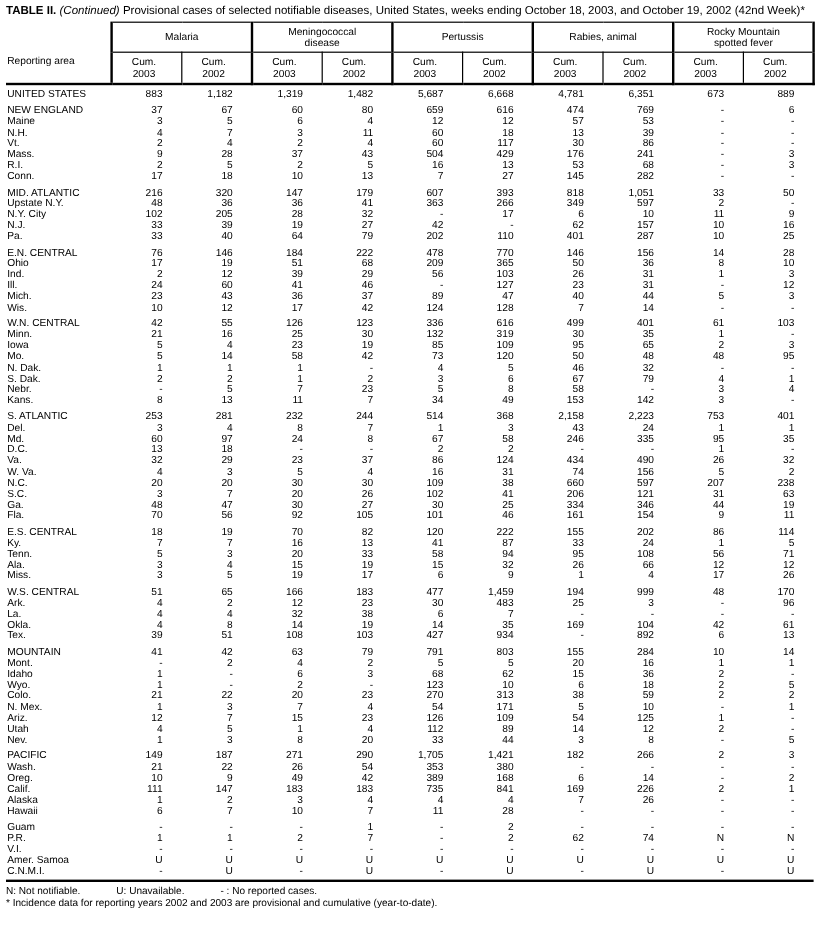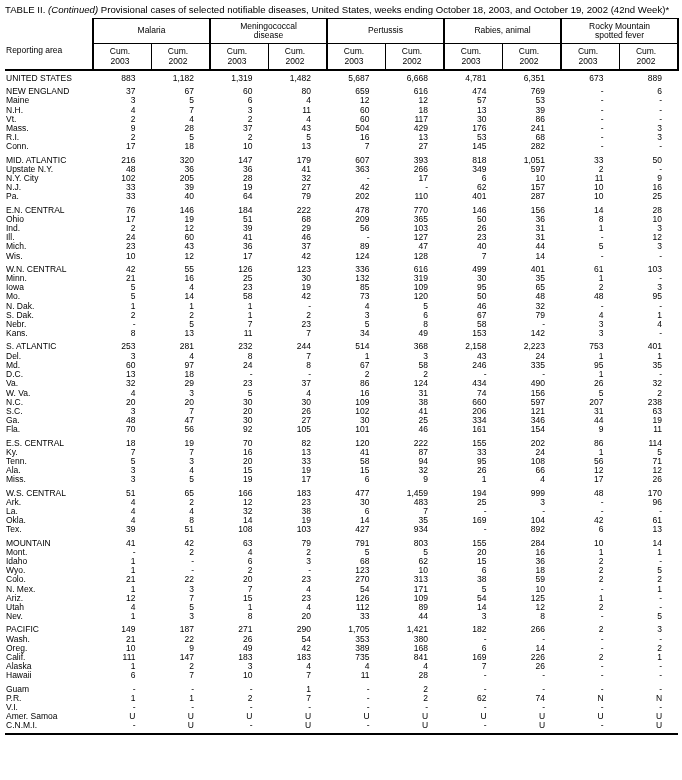--- a/index.html
+++ b/index.html
@@ -4,21 +4,21 @@
 <style>
   html, body { margin: 0; padding: 0; background: #fff; }
   body {
     width: 682px; height: 780px; box-sizing: border-box;
     padding: 4px 4px 0 5px;
     font-family: "Liberation Sans", sans-serif;
     color: #000;
     -webkit-font-smoothing: none;
   }
   .title { font-size: 9.6px; line-height: 11px; margin-bottom: 3px; }
-  .title b { font-weight: normal; }
+  .title b { font-weight: bold; }
   .title i { font-style: italic; margin-top: 10px; }
 
   table { border-collapse: collapse; table-layout: fixed; width: 673px; }
   col.area-col { width: 88px; }
   col.num-col { width: 58.5px; }
   th, td { padding: 0; font-weight: normal; }
 
   th.area {
     border-right: 1px solid #000; border-bottom: 2px solid #000;
     text-align: left; vertical-align: bottom;
@@ -998,13 +998,17 @@
         <td>U</td>
         <td>-</td>
         <td>U</td>
         <td>-</td>
         <td>U</td>
       </tr>
     </tbody>
 </table>
 
 <div class="footnotes">
+  <div class="legend">
+    <span>N: Not notifiable.</span><span>U: Unavailable.</span><span>- : No reported cases.</span>
+  </div>
+  <div>* Incidence data for reporting years 2002 and 2003 are provisional and cumulative (year-to-date).</div>
 </div>
 
 </body></html>

